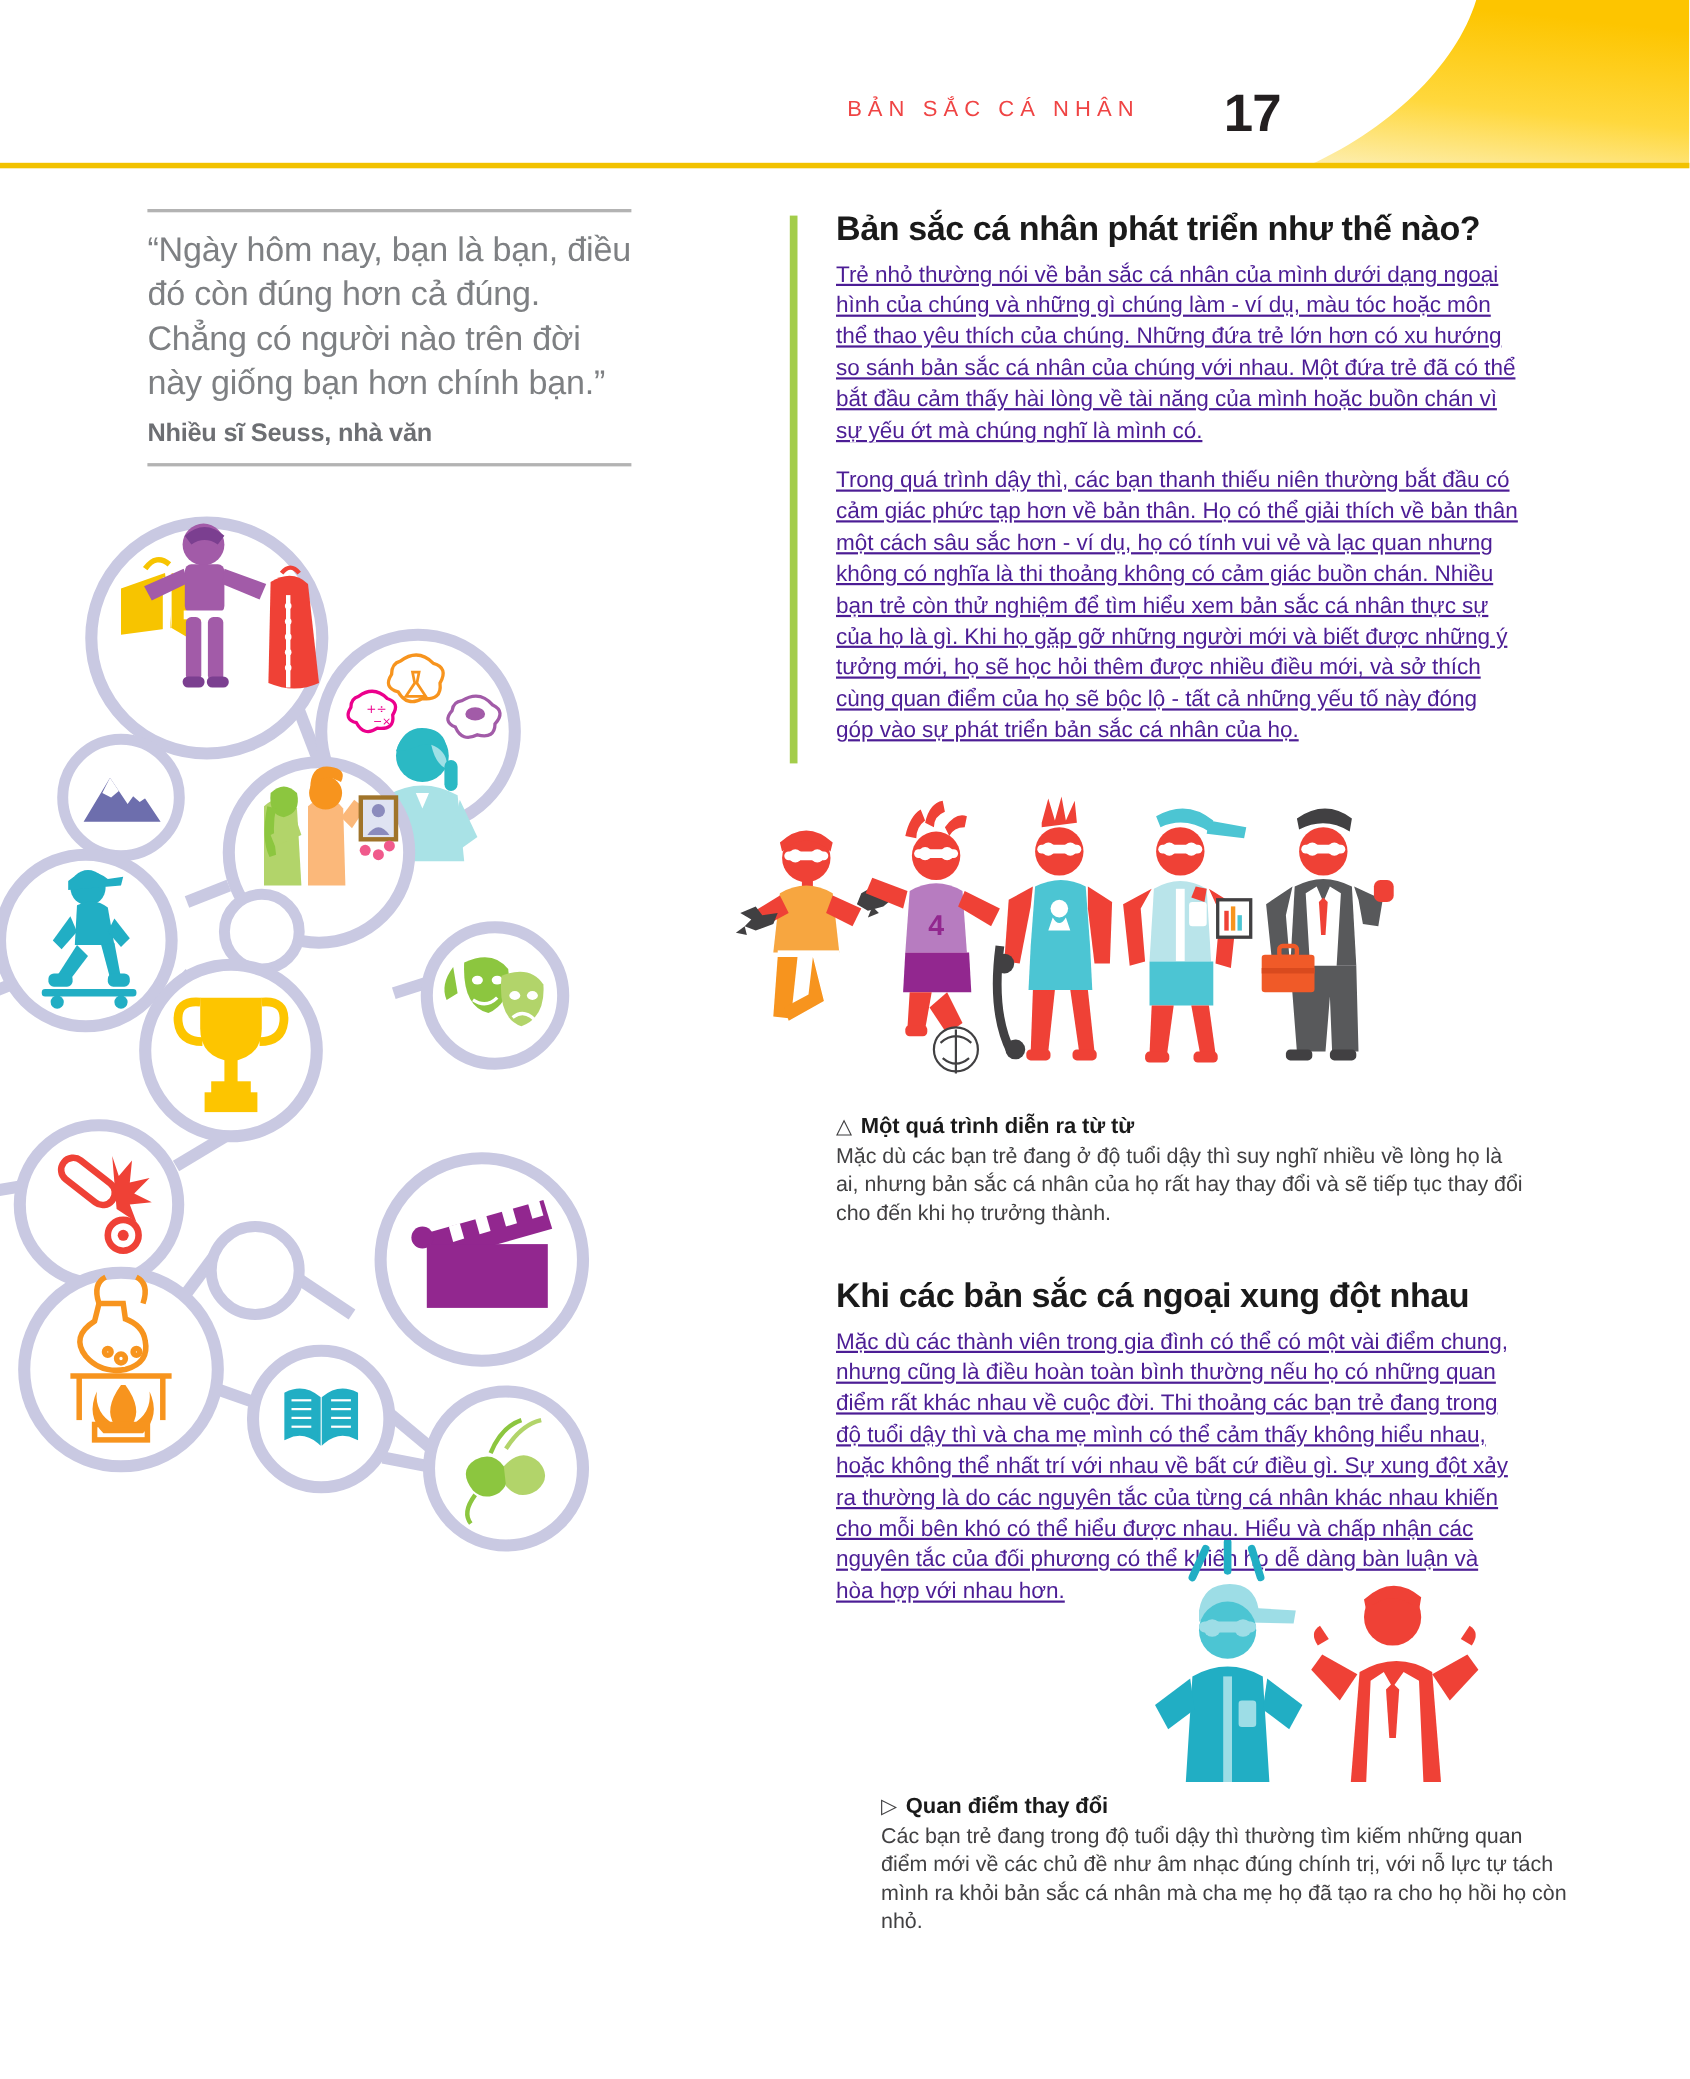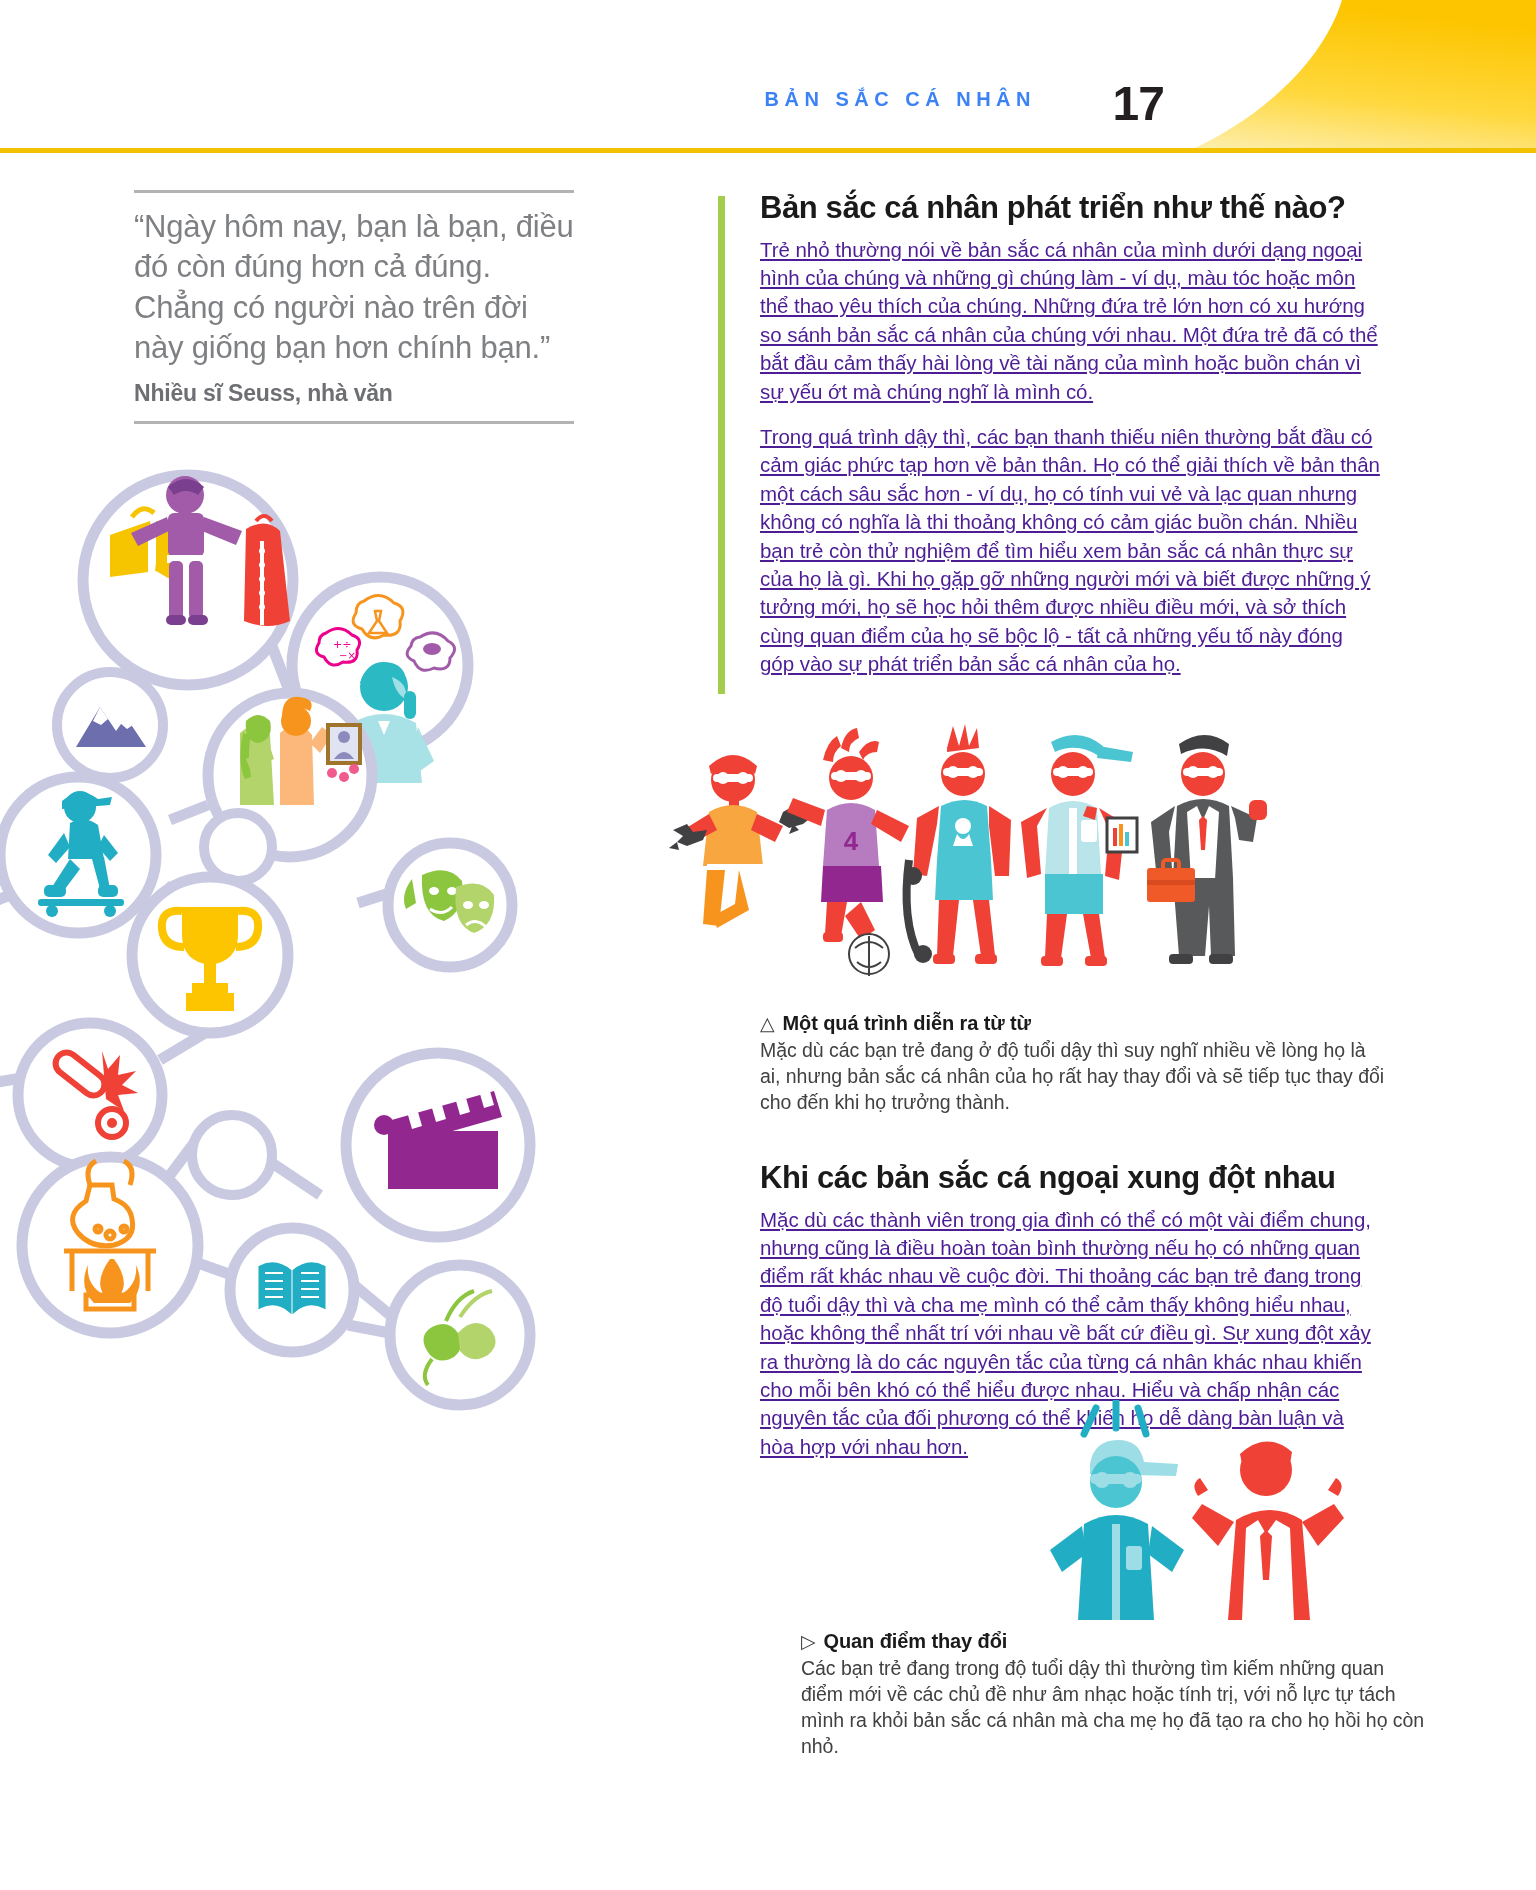--- a/index.html
+++ b/index.html
@@ -18,22 +18,22 @@
   .header-rule {
     position: absolute; left: 0; top: 148px; width: 1536px; height: 5px;
     background: #f2c200;
   }
   .header-yellow {
     position: absolute; right: 0; top: 0; width: 470px; height: 153px;
     overflow: hidden;
   }
   .header-title {
     position: absolute; right: 500px; top: 88px;
-    font-size: 20px; font-weight: 700; letter-spacing: 5.5px;
-    color: #3b82f6; white-space: nowrap;
+    font-size: 20px; font-weight: 400; letter-spacing: 5.5px;
+    color: #ef4444; white-space: nowrap;
   }
   .header-page-no {
     position: absolute; right: 372px; top: 76px;
     font-size: 48px; font-weight: 700; color: #231f20;
     letter-spacing: -1px;
   }
 
   
   .quote-block { position: absolute; left: 134px; top: 190px; width: 440px; }
   .rule-top  { width: 440px; height: 3px; background: #b3b3b3; }
@@ -504,16 +504,16 @@
         <path d="M158 96 q-8 -12 2 -18 l8 12 z" fill="#ef4136"></path>
         <path d="M298 96 q8 -12 -2 -18 l-8 12 z" fill="#ef4136"></path>
       </g>
     </svg>
   </div>
 
   <div class="cap2">
     <div class="cap-title">
       <span class="cap-tri">▷</span><span>Quan điểm thay đổi</span>
     </div>
-    <div class="cap-body">Các bạn trẻ đang trong độ tuổi dậy thì thường tìm kiếm những quan điểm mới về các chủ đề như âm nhạc hoặc tính trị, với nỗ lực tự tách mình ra khỏi bản sắc cá nhân mà cha mẹ họ đã tạo ra cho họ hồi họ còn nhỏ.</div>
+    <div class="cap-body">Các bạn trẻ đang trong độ tuổi dậy thì thường tìm kiếm những quan điểm mới về các chủ đề như âm nhạc đúng chính trị, với nỗ lực tự tách mình ra khỏi bản sắc cá nhân mà cha mẹ họ đã tạo ra cho họ hồi họ còn nhỏ.</div>
   </div>
 
 </div>
 
 </body></html>

